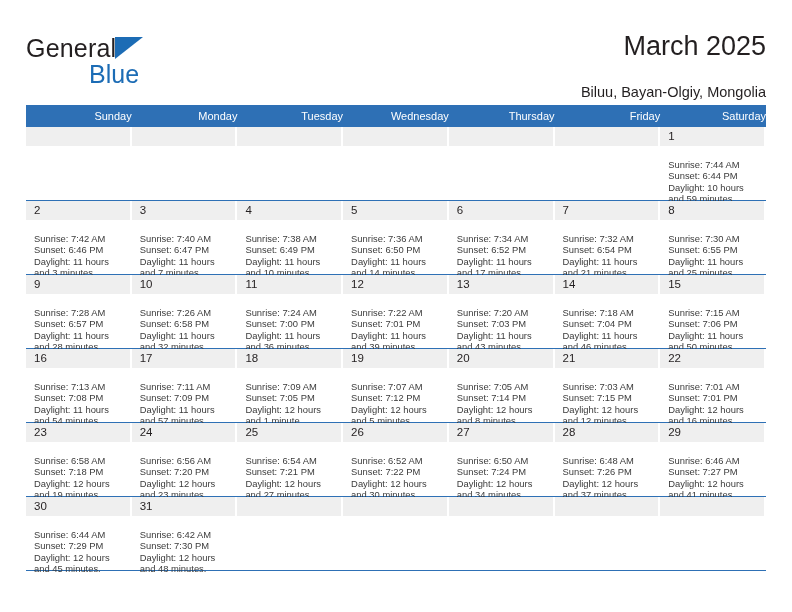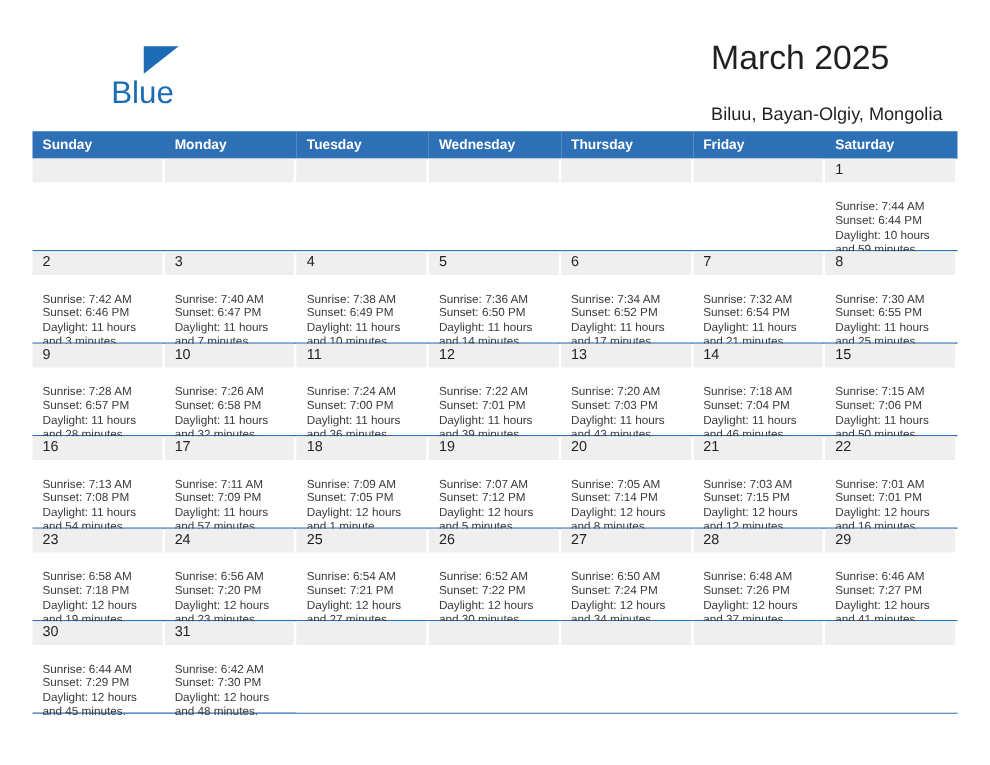--- a/index.html
+++ b/index.html
@@ -66,22 +66,23 @@
     position: absolute;
     left: 60px;
     top: 25px;
     width: 2px;
     height: 26px;
     background: #ffffff;
   }
 
   .title-block {
     position: absolute;
-    right: 12px;
+    right: 0;
     top: 0;
+    text-align: right;
   }
   .cal-title {
     font-size: 27px;
     color: #231f20;
     line-height: 32px;
     white-space: nowrap;
   }
   .cal-subtitle {
     font-size: 14.5px;
     color: #231f20;
@@ -98,22 +99,22 @@
     width: 740px;
     border-collapse: collapse;
     table-layout: fixed;
   }
   .calendar col { width: 105.71px; }
 
   .calendar thead th {
     background: #2e70b5;
     color: #ffffff;
     font-size: 11px;
-    font-weight: bold;
-    text-align: left;
+    font-weight: normal;
+    text-align: right;
     padding: 5px 0 5px 8px;
     height: 12px;
     border: none;
   }
 
   .calendar tbody tr {
     border-bottom: 1.5px solid #2e70b5;
   }
 
   .calendar td {
@@ -149,20 +150,21 @@
   td.blank .daynum { background: #efefef; }
 </style>
 </head>
 <body>
 
 <div class="page">
 
   <div class="header">
 
     <div class="brand">
+      <span class="brand-general">General</span>
       <span class="brand-triangle"></span>
       <span class="brand-bar"></span>
       <span class="brand-blue">Blue</span>
     </div>
 
     <div class="title-block">
       <div class="cal-title">March 2025</div>
       <div class="cal-subtitle">Biluu, Bayan-Olgiy, Mongolia</div>
     </div>
 

